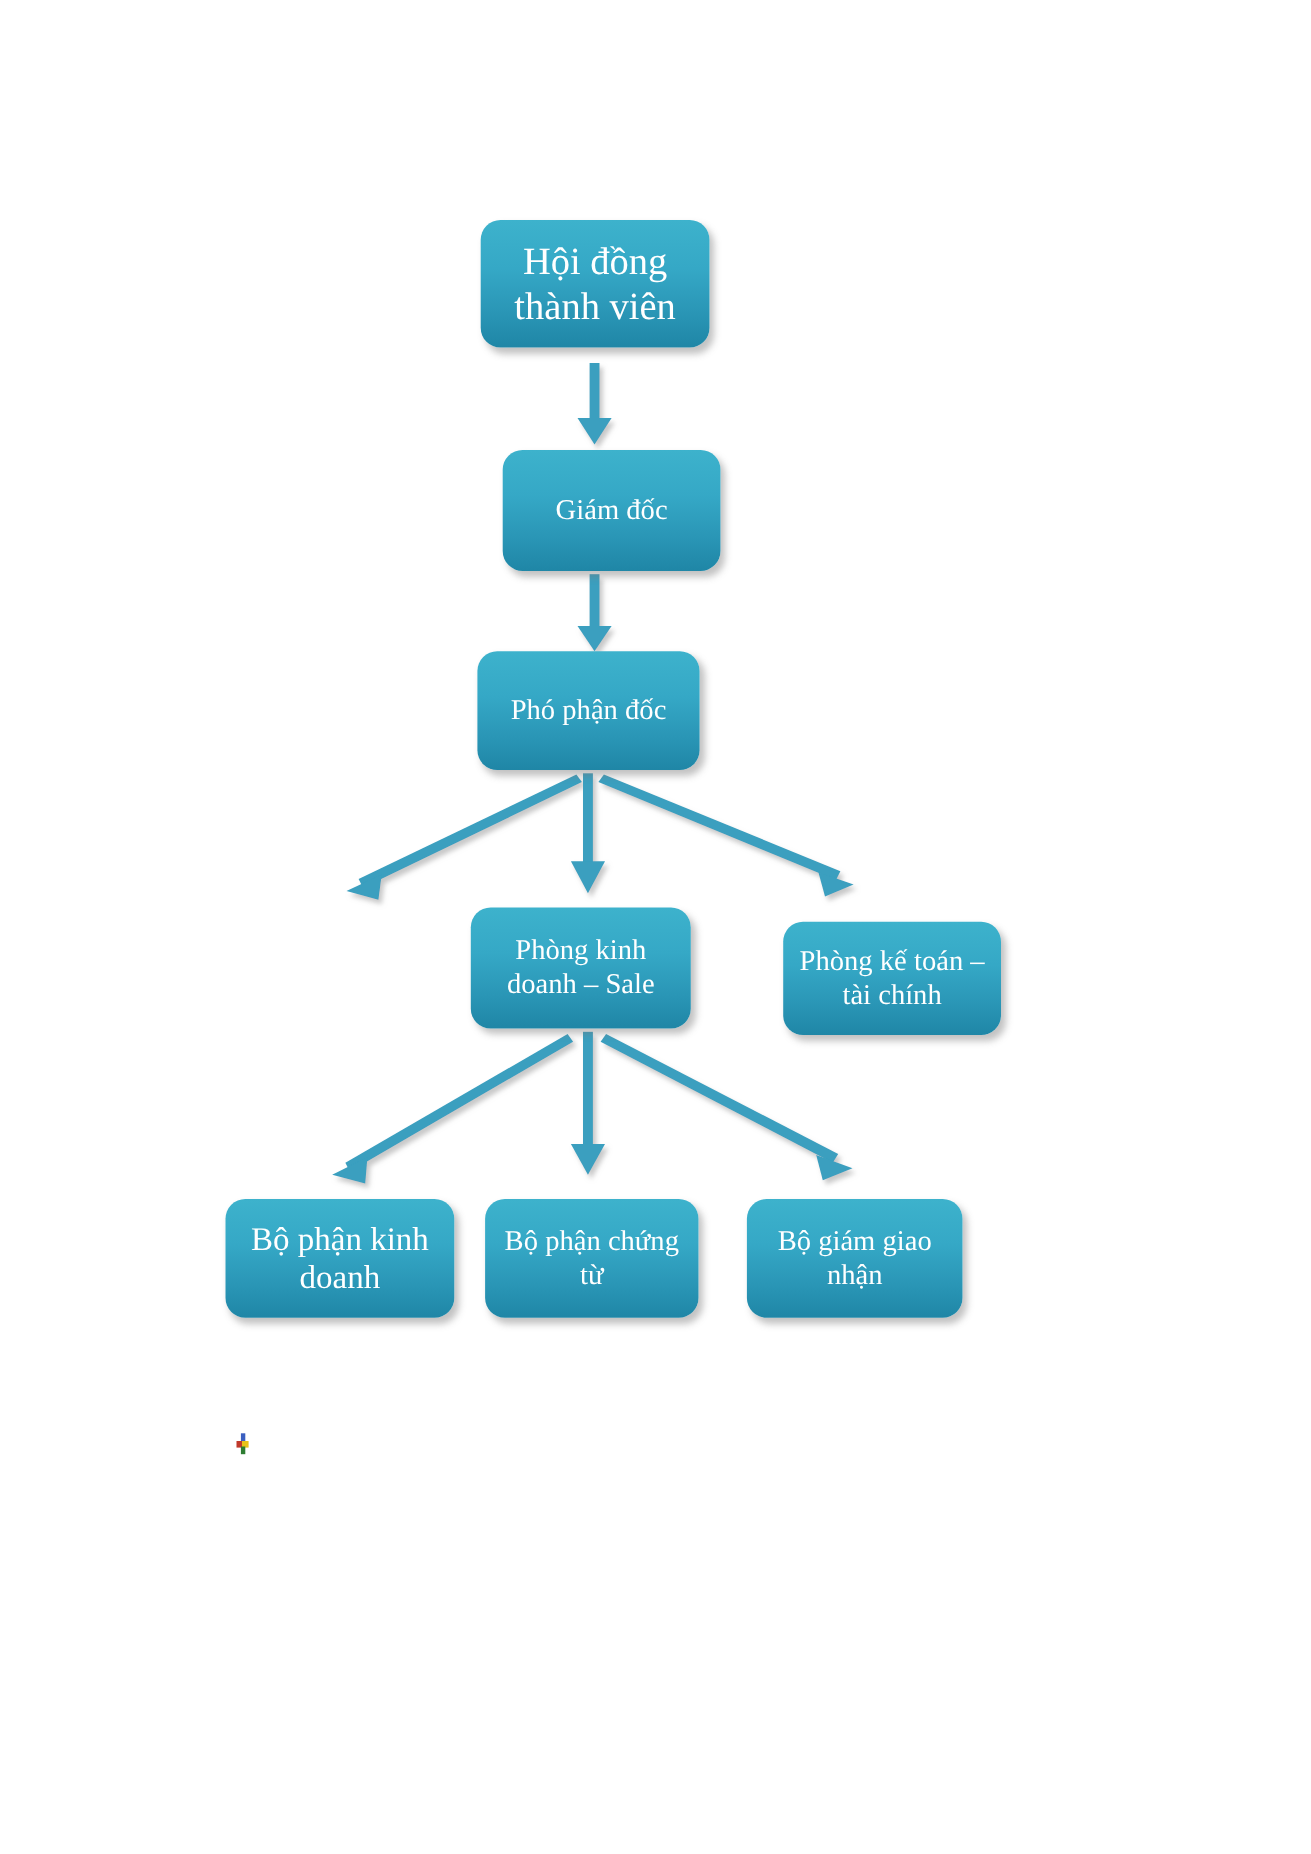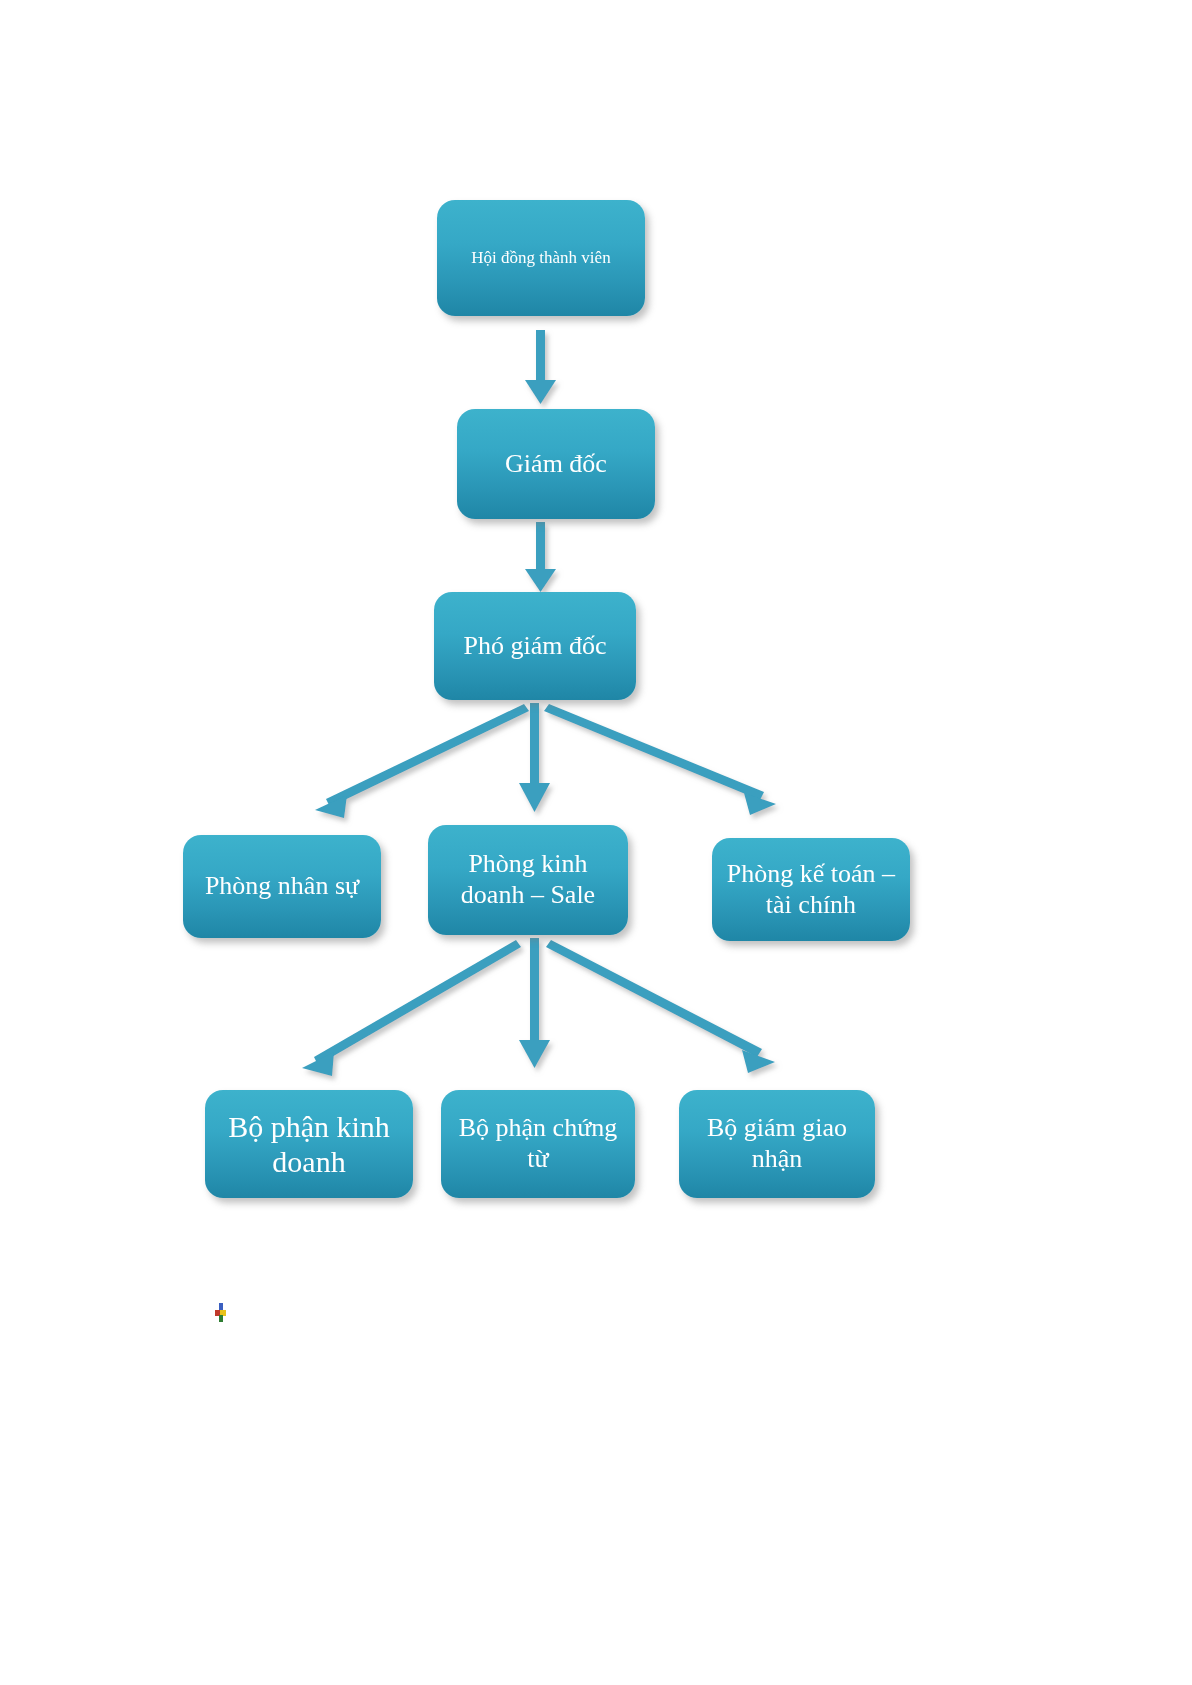--- a/index.html
+++ b/index.html
@@ -37,21 +37,21 @@
     text-align: center;
     line-height: 1.18;
     padding: 4px 10px;
     -webkit-font-smoothing: antialiased;
   }
   .node span {
     display: block;
     width: 100%;
   }
   
-  #node-hoi-dong      { left: 437px; top: 200px;  width: 208px; height: 116px; font-size: 17px; }
+  #node-hoi-dong      { left: 437px; top: 200px;  width: 208px; height: 116px; font-size: 35px; }
   #node-giam-doc      { left: 437px; top: 409px;  width: 198px; height: 110px; font-size: 26px; margin-left: 20px; }
   #node-pho-giam-doc  { left: 434px; top: 592px;  width: 202px; height: 108px; font-size: 26px; }
   #node-nhan-su       { left: 183px; top: 835px;  width: 198px; height: 103px; font-size: 26px; }
   #node-kinh-doanh    { left: 428px; top: 825px;  width: 200px; height: 110px; font-size: 26px; }
   #node-ke-toan       { left: 712px; top: 838px;  width: 198px; height: 103px; font-size: 26px; text-align: center; }
   #node-bp-kinh-doanh { left: 205px; top: 1090px; width: 208px; height: 108px; font-size: 30px; }
   #node-bp-chung-tu   { left: 441px; top: 1090px; width: 194px; height: 108px; font-size: 26px; }
   #node-bp-giao-nhan  { left: 679px; top: 1090px; width: 196px; height: 108px; font-size: 26px; }
 
   
@@ -131,26 +131,23 @@
 
   <div class="node" id="node-hoi-dong">
     <span>Hội đồng thành viên</span>
   </div>
 
   <div class="node" id="node-giam-doc">
     <span>Giám đốc</span>
   </div>
 
   <div class="node" id="node-pho-giam-doc">
-    <span>Phó giám đốc</span>
+    <span>Phó phận đốc</span>
   </div>
 
-  <div class="node" id="node-nhan-su">
-    <span>Phòng nhân sự</span>
-  </div>
 
   <div class="node" id="node-kinh-doanh">
     <span>Phòng kinh doanh – Sale</span>
   </div>
 
   <div class="node" id="node-ke-toan">
     <span>Phòng kế toán – tài chính</span>
   </div>
 
   <div class="node" id="node-bp-kinh-doanh">

